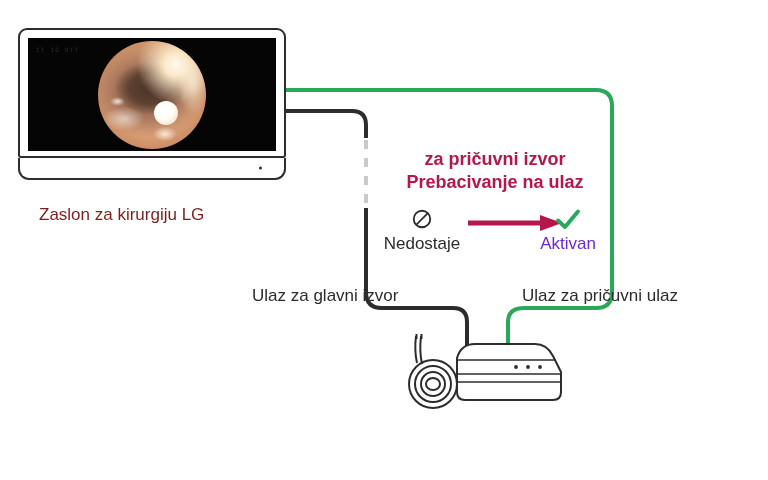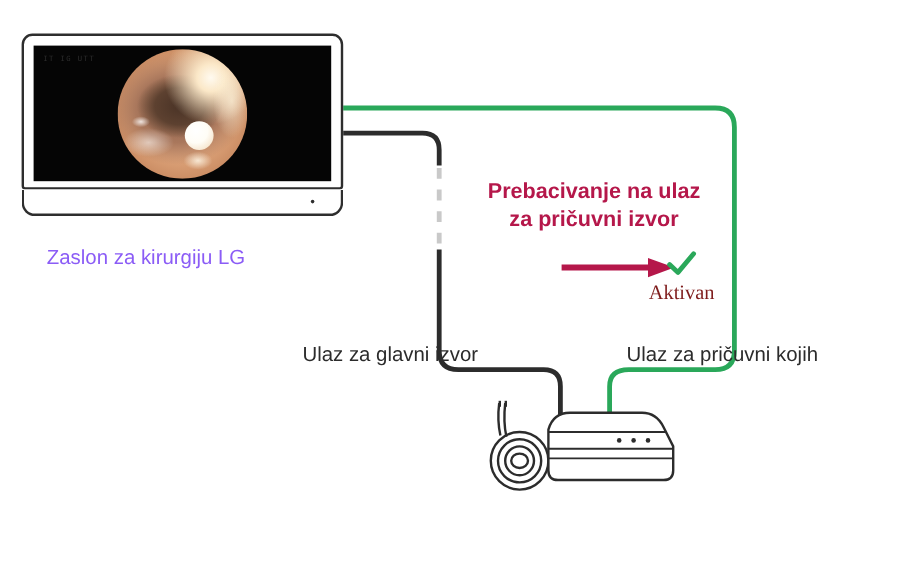--- a/index.html
+++ b/index.html
@@ -111,21 +111,21 @@
     transform: translateY(-50%);
     width: 3px;
     height: 3px;
     border-radius: 50%;
     background: #2e2e2e;
   }
 
   
   .caption {
     position: absolute;
-    color: #8b5cf6;
+    color: #7f1d1d;
     font-size: 17px;
     white-space: nowrap;
   }
   .caption-monitor { left: 39px; top: 205px; }
   .caption-device  { left: 278px; top: 425px; }
 
   .port-label {
     position: absolute;
     color: #2c2c2c;
     font-size: 17px;
@@ -166,21 +166,21 @@
     line-height: 26px;
     font-size: 22px;
   }
   .state-icon.no  { color: #2c2c2c; }
   .state-icon.ok  { color: #2aa85a; font-size: 25px; }
   .state-name {
     font-size: 17px;
     white-space: nowrap;
   }
   .state-name.missing { color: #2c2c2c; }
-  .state-name.active  { color: #7f1d1d; font-family: Liberation Serif, serif; }
+  .state-name.active  { color: #6d28d9; }
 
   .arrow-wrap {
     position: absolute;
     left: 96px;
     top: 4px;
     width: 100px;
     height: 22px;
   }
 
   
@@ -226,47 +226,56 @@
       </div>
     </div>
   </div>
   <div class="monitor-chin">
     <span class="chin-dot"></span>
   </div>
 
   <div class="caption caption-monitor">Zaslon za kirurgiju LG</div>
 
   <div class="callout-title">
+    <div>za pričuvni izvor</div>
     <div>Prebacivanje na ulaz</div>
-    <div>za pričuvni izvor</div>
   </div>
 
   <div class="state-row">
 
+    <div class="state state-missing">
+      <div class="state-icon no">
+        <svg width="22" height="22" viewBox="0 0 24 24" aria-hidden="true">
+          <circle cx="12" cy="12" r="9" fill="none" stroke="#2c2c2c" stroke-width="2"></circle>
+          <line x1="5.6" y1="18.4" x2="18.4" y2="5.6" stroke="#2c2c2c" stroke-width="2"></line>
+        </svg>
+      </div>
+      <div class="state-name missing">Nedostaje</div>
+    </div>
 
     <div class="arrow-wrap">
       <svg width="100" height="22" viewBox="0 0 100 22" aria-hidden="true">
         <line x1="2" y1="11" x2="76" y2="11" stroke="#b5174a" stroke-width="5"></line>
         <polygon points="74,3 96,11 74,19" fill="#b5174a"></polygon>
       </svg>
     </div>
 
     <div class="state state-active">
       <div class="state-icon ok">
         <svg width="26" height="24" viewBox="0 0 26 24" aria-hidden="true">
           <path d="M3 12.5 L10 19 L23 3.5" fill="none" stroke="#2aa85a" stroke-width="4" stroke-linecap="round" stroke-linejoin="round"></path>
         </svg>
       </div>
       <div class="state-name active">Aktivan</div>
     </div>
 
   </div>
 
   <div class="port-label port-primary">Ulaz za glavni izvor</div>
-  <div class="port-label port-backup">Ulaz za pričuvni kojih</div>
+  <div class="port-label port-backup">Ulaz za pričuvni ulaz</div>
 
   <div class="device">
     <svg width="180" height="80" viewBox="0 0 180 80" aria-hidden="true">
 
       <g fill="none" stroke="#2c2c2c" stroke-width="2">
         <circle cx="38" cy="54" r="24"></circle>
         <circle cx="38" cy="54" r="18"></circle>
         <circle cx="38" cy="54" r="12"></circle>
         <ellipse cx="38" cy="54" rx="7" ry="6"></ellipse>
         <path d="M 22 33 C 20 24 20 14 21 6"></path>

